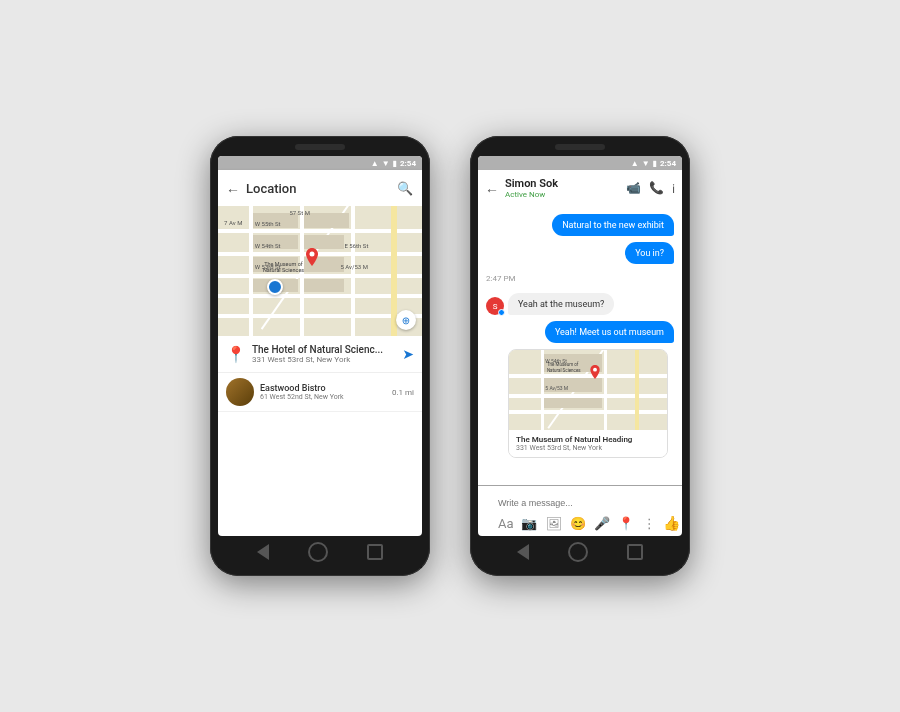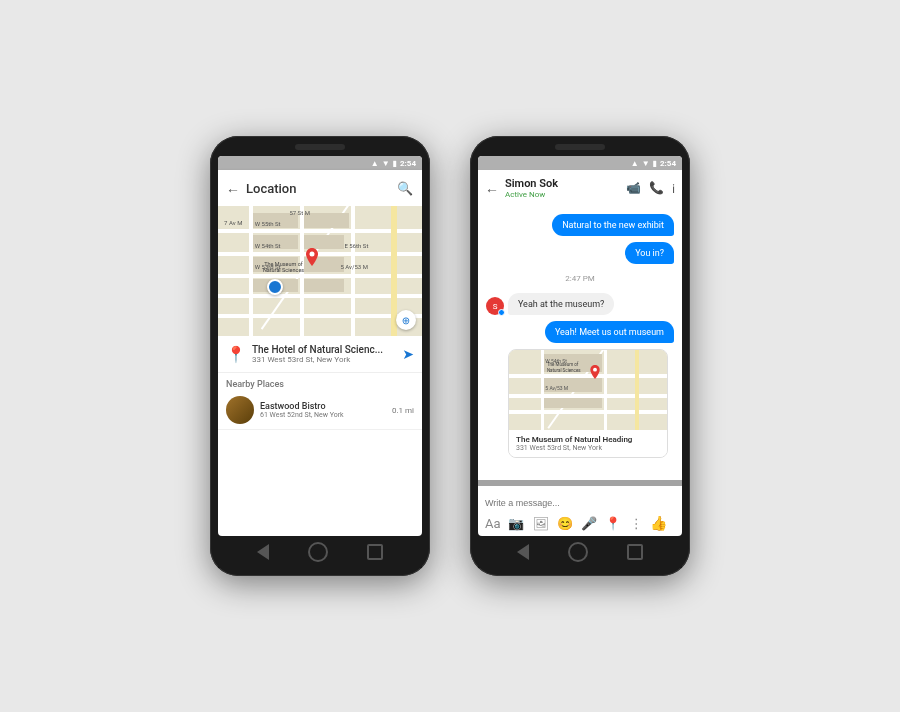--- a/index.html
+++ b/index.html
@@ -264,21 +264,21 @@
     }
     .bubble-in {
       background: #f0f0f0;
       color: #333;
       border-radius: 16px 16px 16px 4px;
       padding: 6px 10px;
       font-size: 9px;
       max-width: 70%;
     }
     .timestamp {
-      text-align: center;
+      text-align: left;
       font-size: 8px;
       color: #999;
       margin: 4px 0;
     }
 
     
     .map-card {
       border: 1px solid #ddd;
       border-radius: 8px;
       overflow: hidden;
@@ -295,22 +295,22 @@
     }
     .map-card-info {
       padding: 5px 7px;
       background: #fff;
     }
     .map-card-name { font-size: 8px; font-weight: 600; color: #333; }
     .map-card-addr { font-size: 7px; color: #777; }
 
     
     .input-bar {
-      border-top: 6px solid #a3a3a3;
-      padding: 5px 7px;
+      border-top: 1px solid #a3a3a3;
+      padding: 5px 20px;
     }
     .msg-input {
       width: 100%;
       border: none;
       outline: none;
       font-size: 9px;
       color: #999;
       padding: 3px 0;
     }
     .action-row {
@@ -415,21 +415,20 @@
 
       <div class="location-result">
         <span class="loc-pin-red">📍</span>
         <div class="loc-info">
           <div class="loc-name">The Hotel of Natural Scienc...</div>
           <div class="loc-addr">331 West 53rd St, New York</div>
         </div>
         <span class="send-btn">➤</span>
       </div>
 
-      <div class="nearby-label">Nearby Places</div>
 
       <div class="nearby-item">
         <div class="nearby-thumb" style="background:#8B6914;">
           <div style="width:100%;height:100%;background:linear-gradient(135deg,#a0722a,#5a3e0a);"></div>
         </div>
         <div class="nearby-info">
           <div class="nearby-name">Eastwood Bistro</div>
           <div class="nearby-addr">61 West 52nd St, New York</div>
         </div>
         <span class="nearby-dist">0.1 mi</span>

